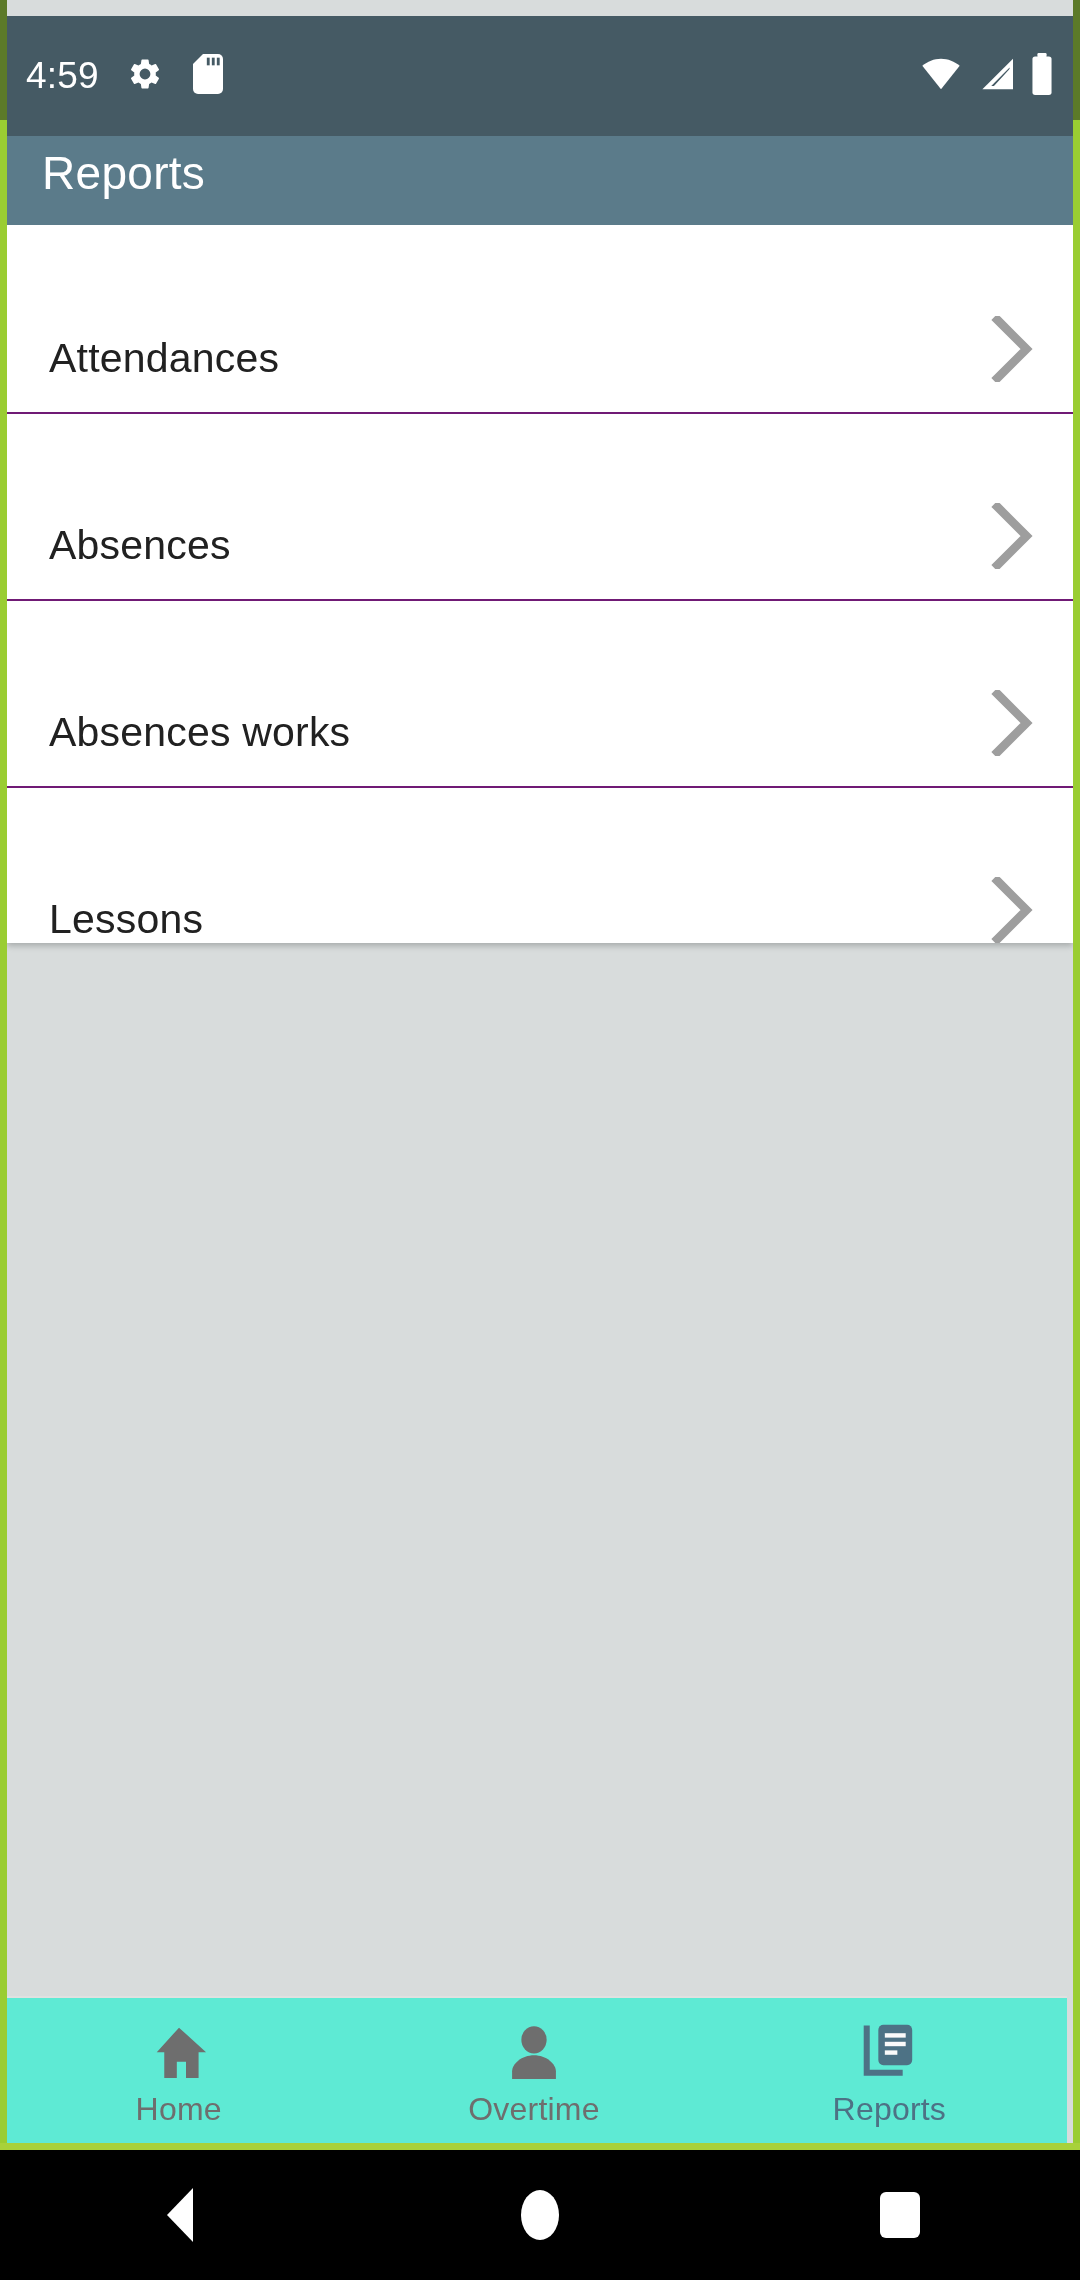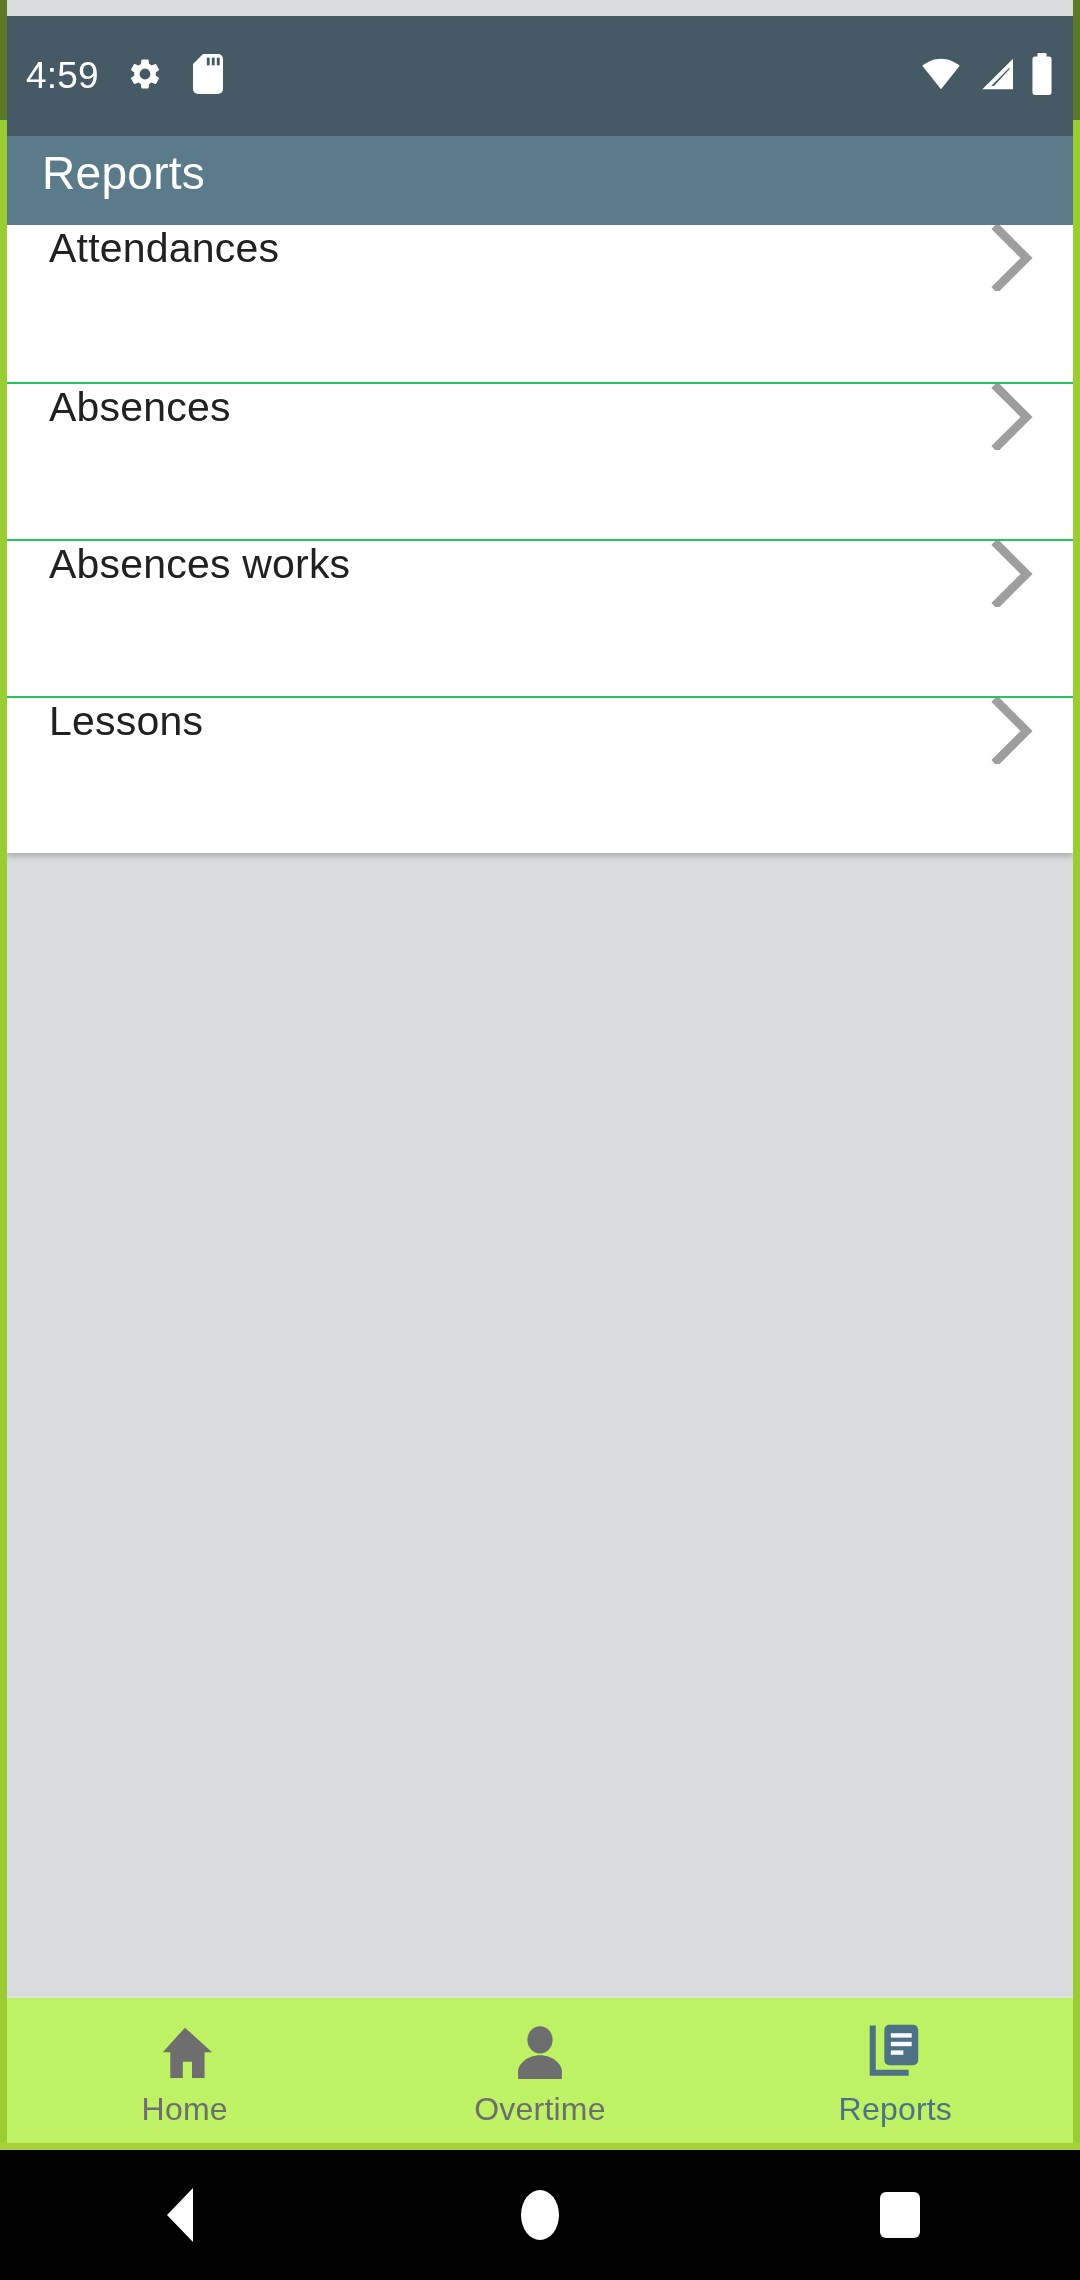--- a/index.html
+++ b/index.html
@@ -69,45 +69,45 @@
   
   #report-list {
     position:absolute; top:225px; left:7px; width:1066px;
     background:#ffffff;
     box-shadow:0 3px 6px rgba(0,0,0,0.22);
     z-index:8;
   }
   .list-row {
     position:relative;
     height:157px;
-    display:flex; align-items:flex-start;
+    display:flex; align-items:flex-end;
     padding:0 40px 0 42px;
     background:#ffffff;
   }
-  .list-row + .list-row { border-top:2px solid #22c55e; }
+  .list-row + .list-row { border-top:2px solid #701a75;margin-top:30px; }
   .list-row .row-label {
     color:#212121; font-size:41px; font-weight:400;
     letter-spacing:0.2px;
   }
   .list-row .chev {
     margin-left:auto;
     display:flex; align-items:center; justify-content:center;
   }
 
   
   #content-filler {
     position:absolute; top:957px; left:7px; width:1066px; height:1039px;
     background:#d8dcdc;
     z-index:5;
   }
 
   
   #bottom-nav {
-    position:absolute; top:1996px; left:7px; width:1066px; height:147px;
-    background:#bef264;
+    position:absolute; top:1996px; left:1px; width:1066px; height:147px;
+    background:#5eead4;
     border-top:2px solid #e0e0e0;
     display:flex; z-index:12;
   }
   .nav-item {
     flex:1; display:flex; flex-direction:column;
     align-items:center; justify-content:center; gap:10px;
     padding-top:6px;
   }
   .nav-label { font-size:32px; letter-spacing:0.2px; }
   .nav-item.inactive .nav-label { color:#6e6e6e; }

